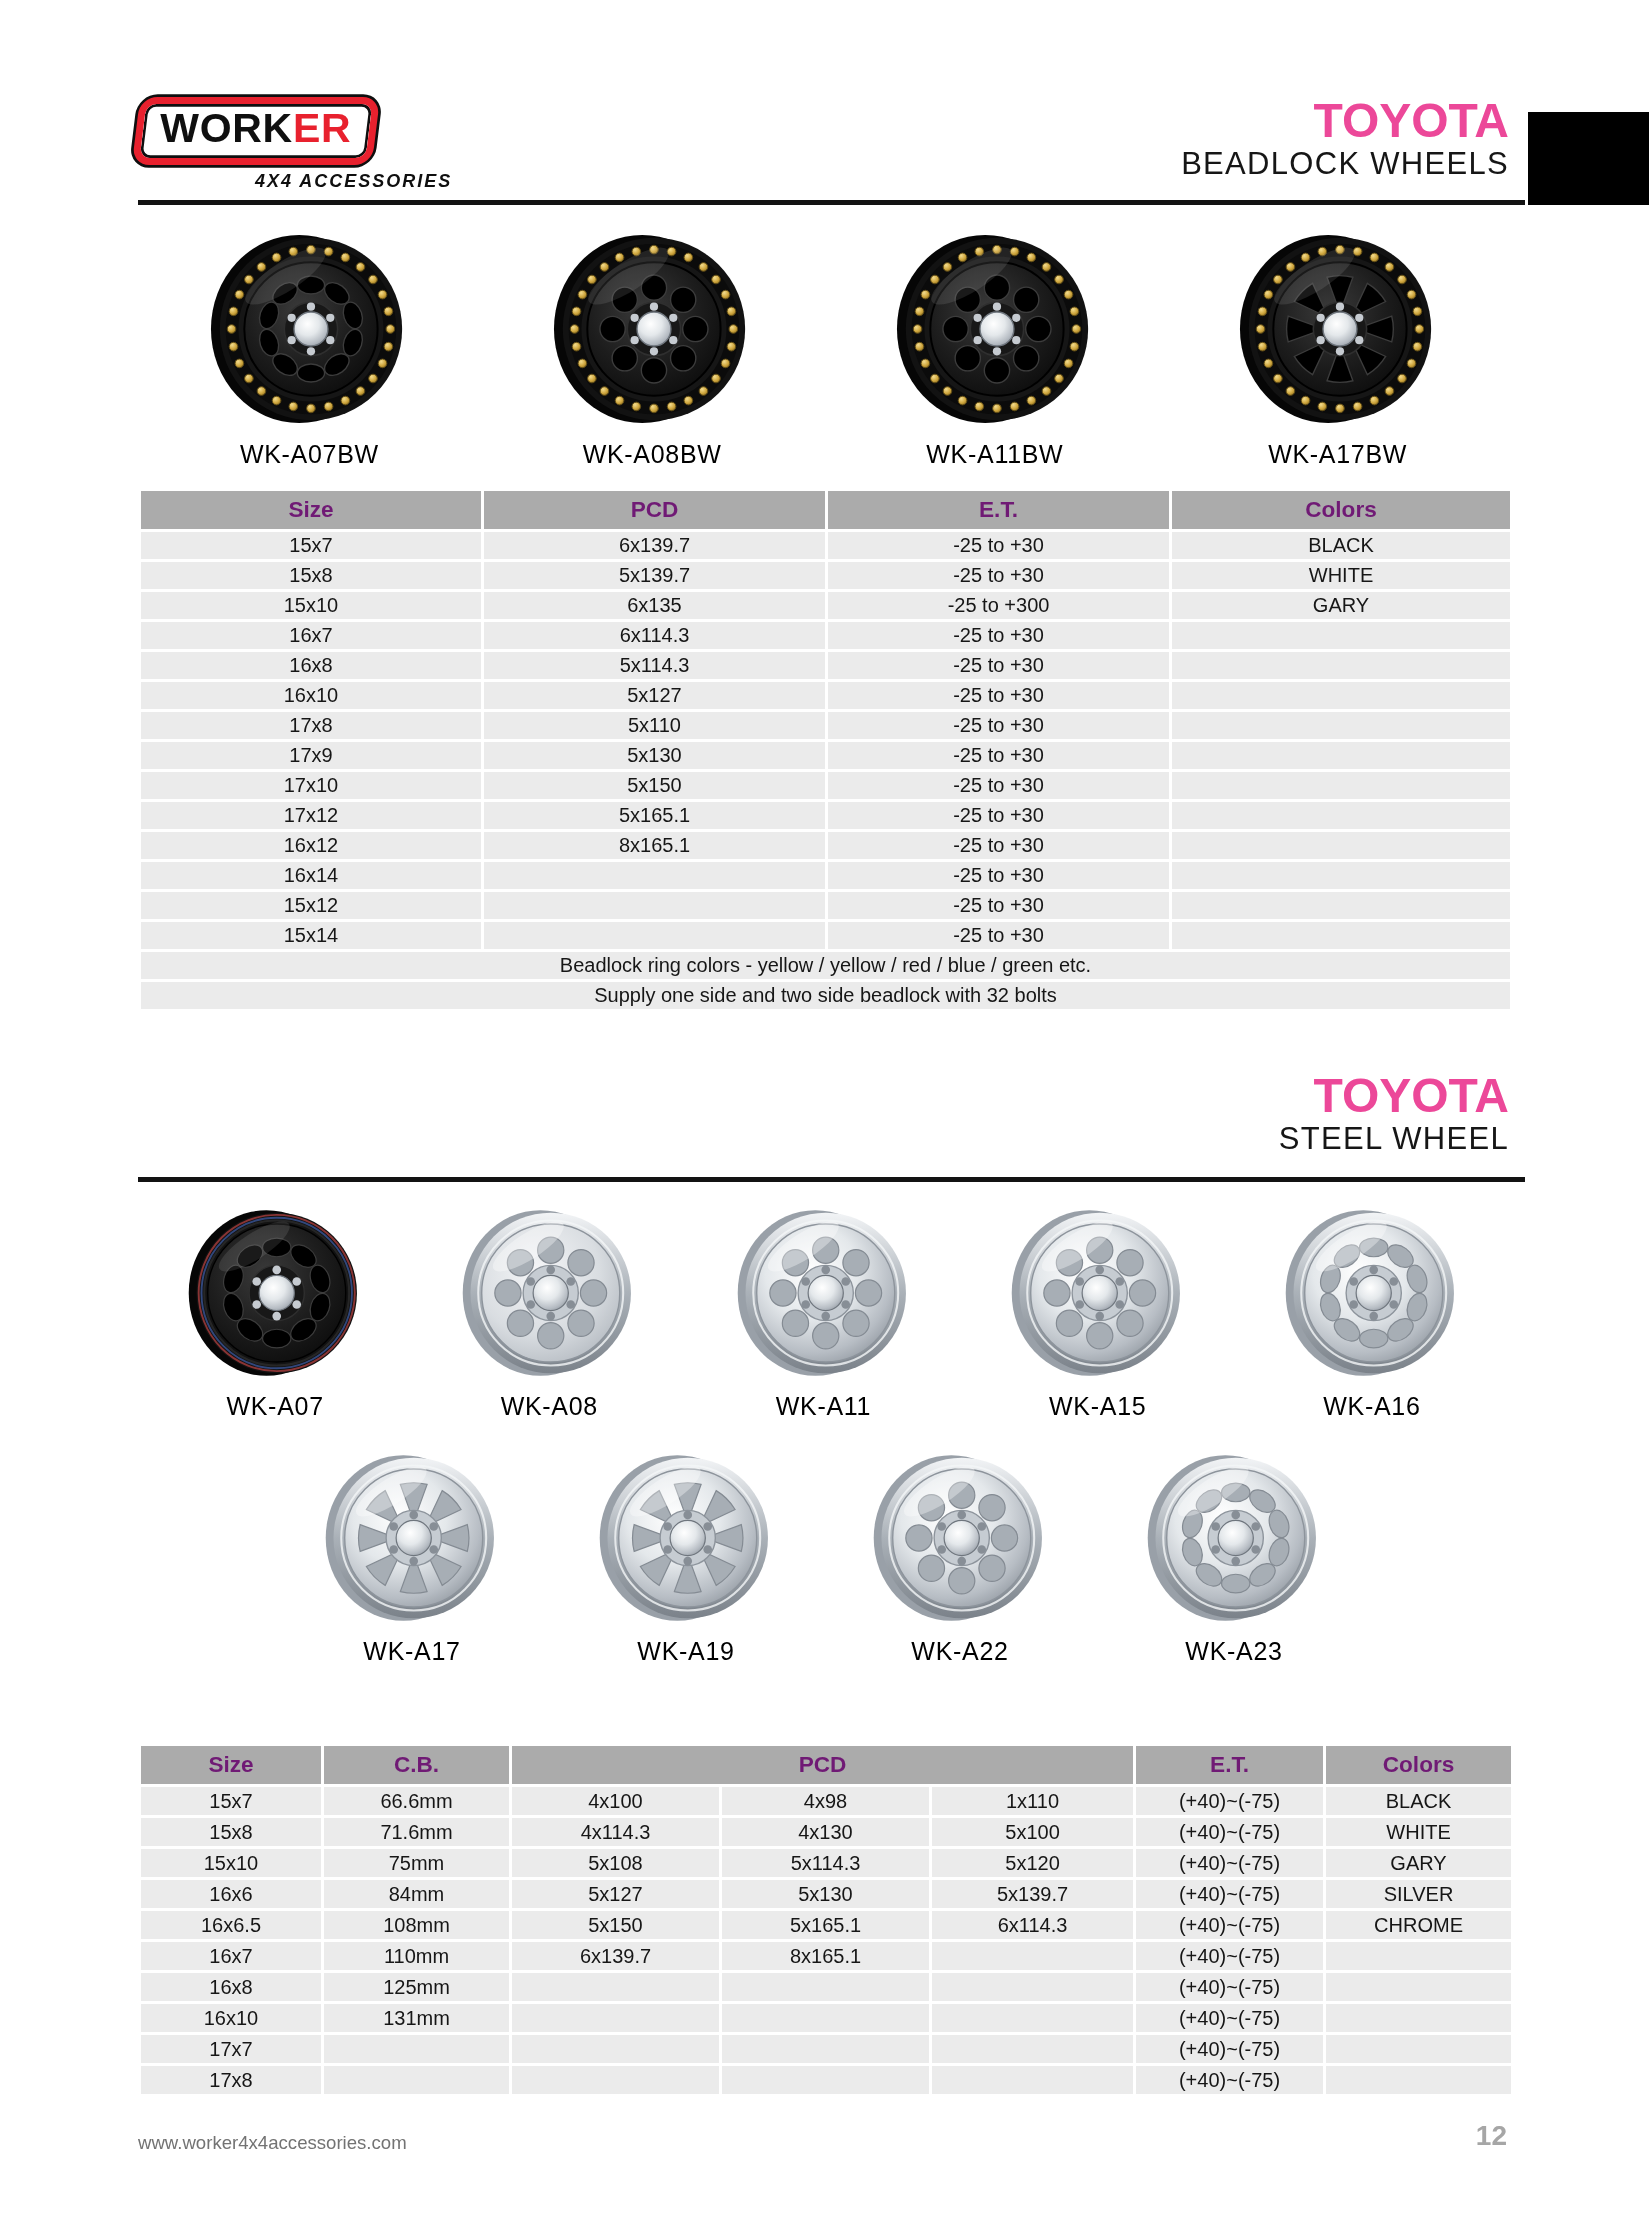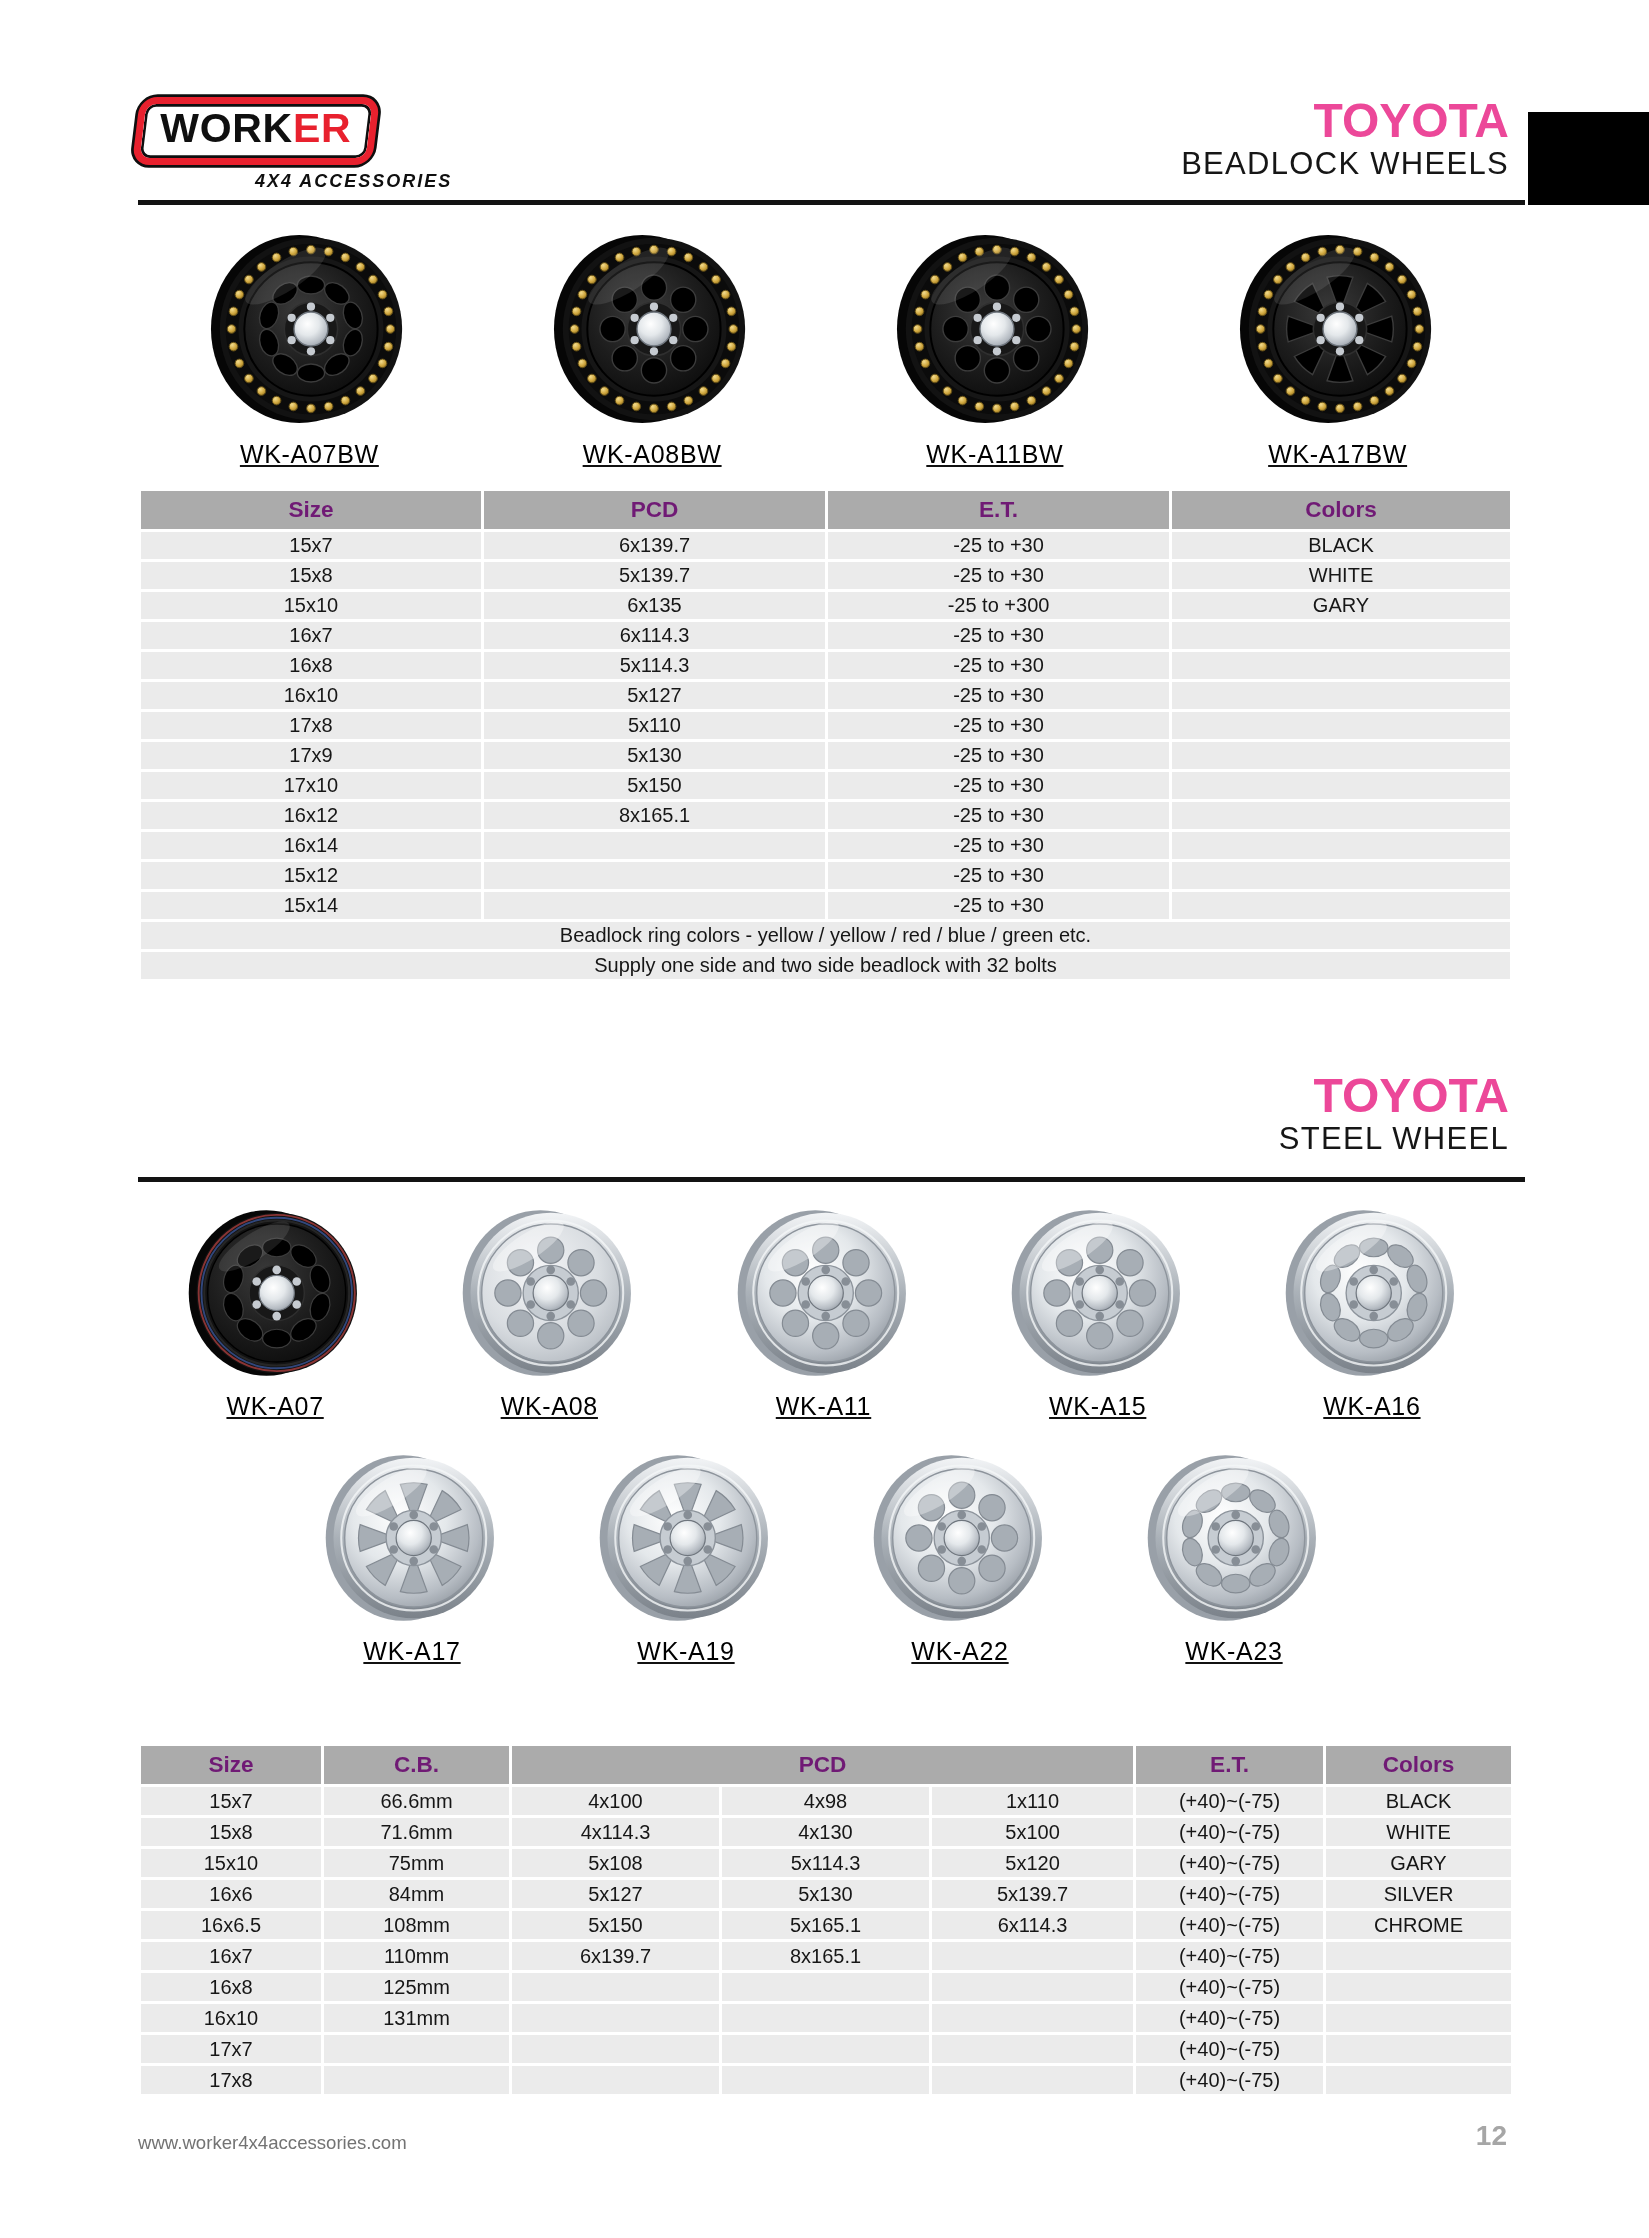--- a/index.html
+++ b/index.html
@@ -25,21 +25,21 @@
   .title-sub{font-size:31px;font-weight:400;color:#161616;letter-spacing:1.3px;margin-top:1px;line-height:1.1;}
   .rule{position:absolute;left:138px;width:1387px;height:4.7px;background:#131313;}
   #rule1{top:200px;}
   #rule2{top:1177px;}
   .corner-box{position:absolute;left:1528px;top:112px;width:121px;height:93px;background:#000;}
   
   .wheel-row{position:absolute;display:flex;}
   #row-beadlock{left:138px;top:229px;width:1371px;}
   #row-steel-1{left:138px;top:1205px;width:1371px;}
   #row-steel-2{left:275px;top:1450px;width:1096px;}
-  .wheel-row figure{flex:1 1 0;display:flex;flex-direction:column;align-items:center;margin:0;text-decoration:underline;}
+  .wheel-row figure{flex:1 1 0;display:flex;flex-direction:column;align-items:center;margin:0;}
   .wheel-img{width:176px;height:176px;}
   #row-beadlock .wheel-img{width:200px;height:200px;}
   .wheel-img svg{width:100%;height:100%;display:block;}
   .wheel-row figcaption{margin-top:10.6px;font-size:25px;font-weight:400;color:#000;letter-spacing:0.7px;}
   
   table.spec{position:absolute;left:138px;width:1371px;border-collapse:collapse;table-layout:fixed;}
   #table-beadlock{top:488px;}
   #table-steel{top:1743px;}
   table.spec th{
     background:#ababab;color:#701a75;font-size:22.6px;font-weight:700;
@@ -404,20 +404,26 @@
           <td>-25 to +30</td>
           <td></td>
         </tr>
         <tr>
           <td>17x10</td>
           <td>5x150</td>
           <td>-25 to +30</td>
           <td></td>
         </tr>
         <tr>
+          <td>17x12</td>
+          <td>5x165.1</td>
+          <td>-25 to +30</td>
+          <td></td>
+        </tr>
+        <tr>
           <td>16x12</td>
           <td>8x165.1</td>
           <td>-25 to +30</td>
           <td></td>
         </tr>
         <tr>
           <td>16x14</td>
           <td></td>
           <td>-25 to +30</td>
           <td></td>

